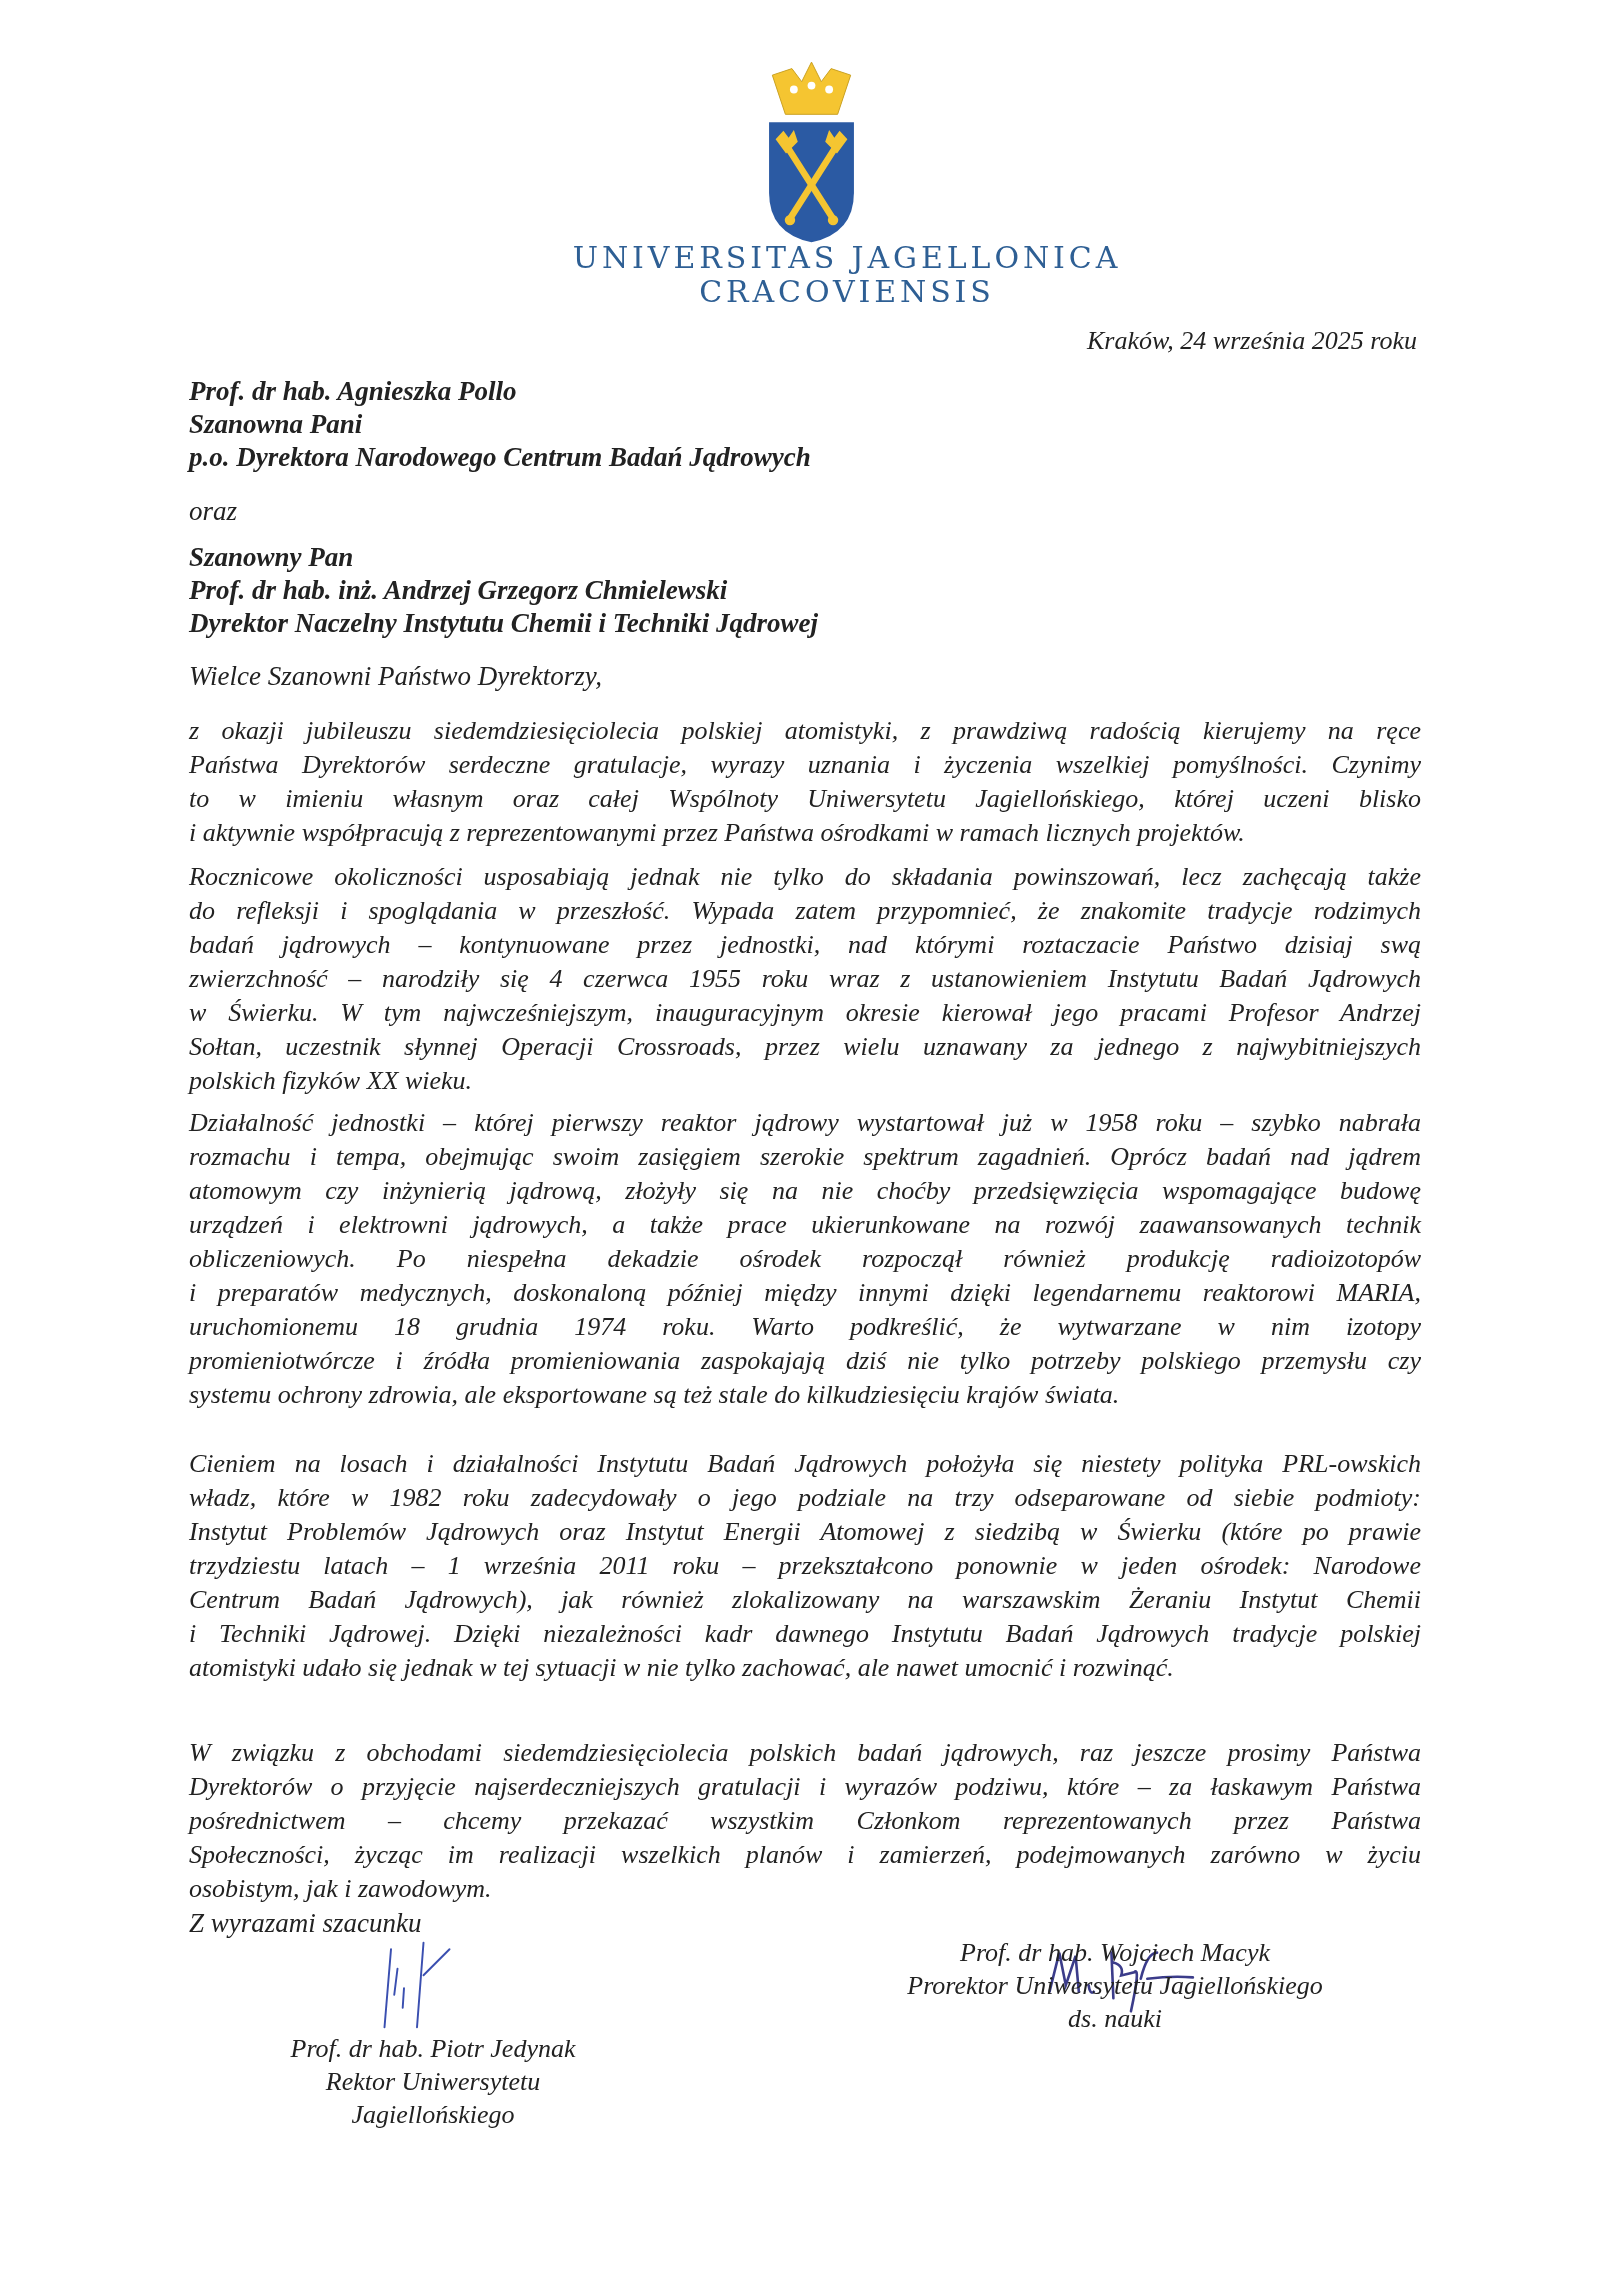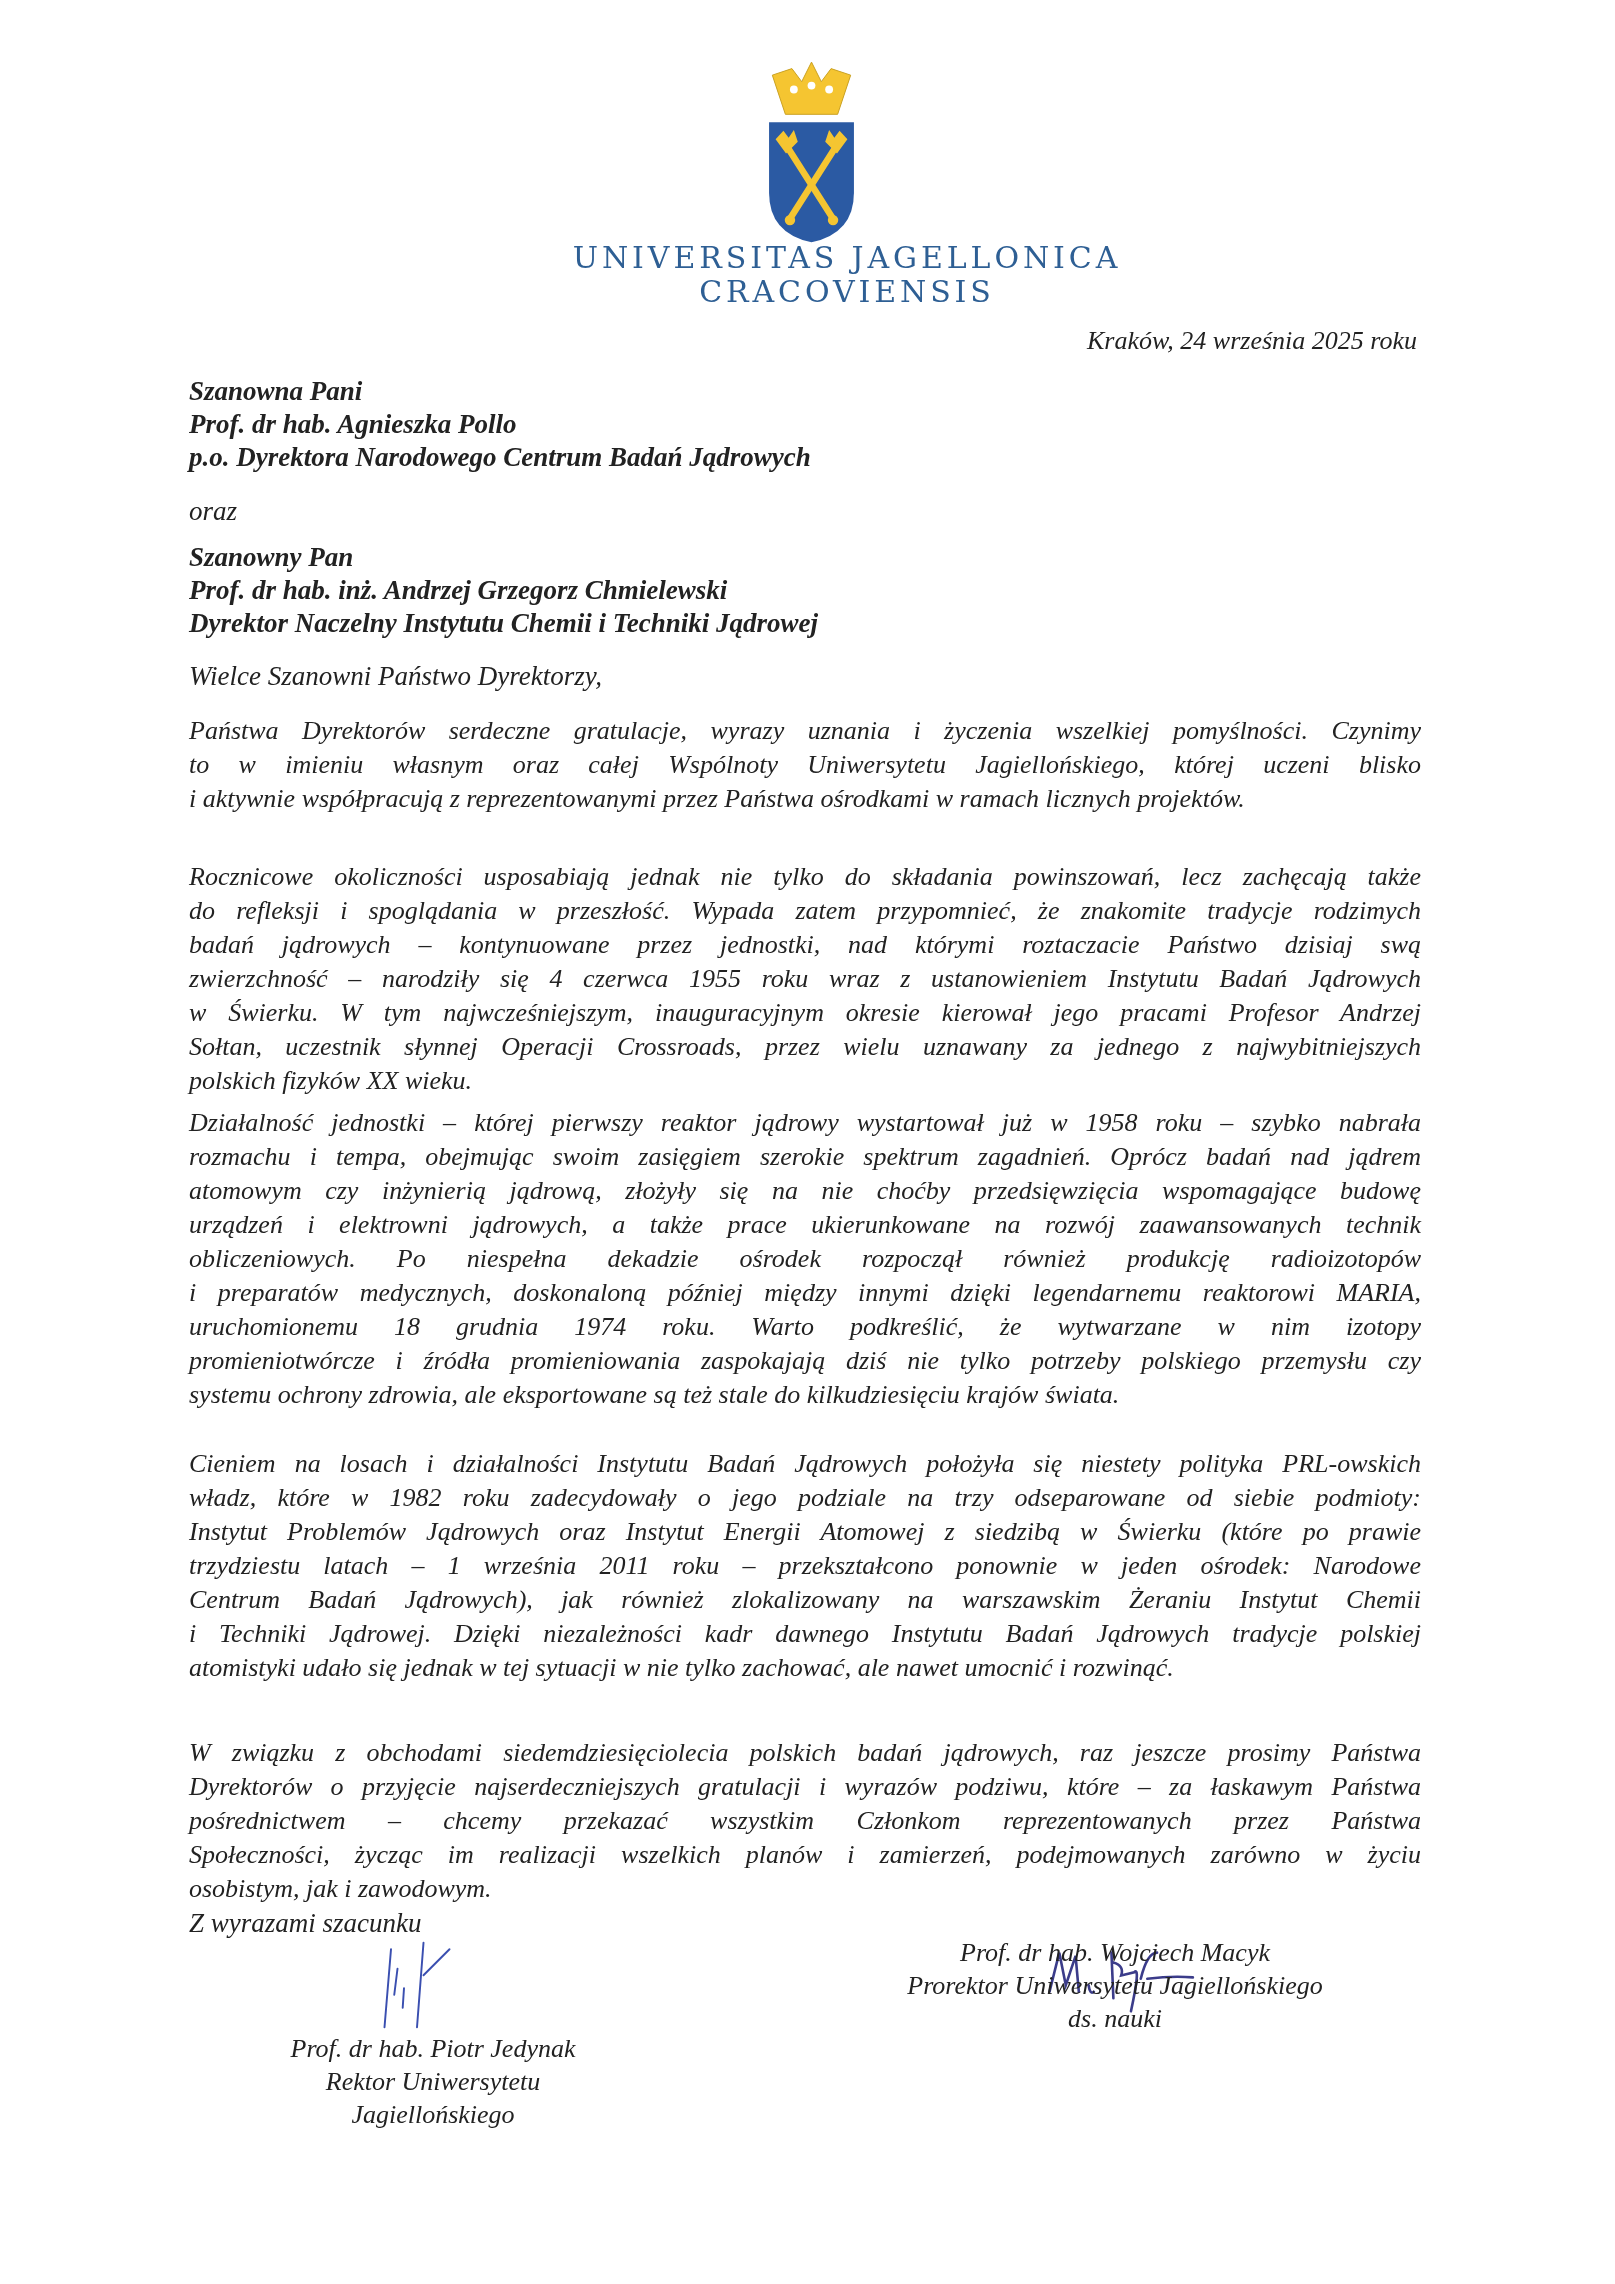--- a/index.html
+++ b/index.html
@@ -47,34 +47,35 @@
       <circle cx="52" cy="242" r="8"></circle>
   </g>
 </svg>
 
 <div class="uni-name uni-l1">UNIVERSITAS JAGELLONICA</div>
 <div class="uni-name uni-l2">CRACOVIENSIS</div>
 
 <div class="date">Kraków, 24 września 2025 roku</div>
 
 <div class="block bold" style="top:375px;">
+  <div>Prof. dr hab. Agnieszka Pollo</div>
   <div>Szanowna Pani</div>
-  <div>Prof. dr hab. Agnieszka Pollo</div>
   <div>p.o. Dyrektora Narodowego Centrum Badań Jądrowych</div>
 </div>
 <div class="block" style="top:495px;">oraz</div>
 <div class="block bold" style="top:541px;">
   <div>Szanowny Pan</div>
   <div>Prof. dr hab. inż. Andrzej Grzegorz Chmielewski</div>
   <div>Dyrektor Naczelny Instytutu Chemii i Techniki Jądrowej</div>
 </div>
 
 <div class="block" style="top:660px;">Wielce Szanowni Państwo Dyrektorzy,</div>
 
 <div class="para" style="top:714px;">
+  <span class="ln">z okazji jubileuszu siedemdziesięciolecia polskiej atomistyki, z prawdziwą radością kierujemy na ręce</span>
   <span class="ln">Państwa Dyrektorów serdeczne gratulacje, wyrazy uznania i życzenia wszelkiej pomyślności. Czynimy</span>
   <span class="ln">to w imieniu własnym oraz całej Wspólnoty Uniwersytetu Jagiellońskiego, której uczeni blisko</span>
   <span class="ln last">i aktywnie współpracują z reprezentowanymi przez Państwa ośrodkami w ramach licznych projektów.</span>
 </div>
 
 <div class="para" style="top:860px;">
   <span class="ln">Rocznicowe okoliczności usposabiają jednak nie tylko do składania powinszowań, lecz zachęcają także</span>
   <span class="ln">do refleksji i spoglądania w przeszłość. Wypada zatem przypomnieć, że znakomite tradycje rodzimych</span>
   <span class="ln">badań jądrowych – kontynuowane przez jednostki, nad którymi roztaczacie Państwo dzisiaj swą</span>
   <span class="ln">zwierzchność – narodziły się 4 czerwca 1955 roku wraz z ustanowieniem Instytutu Badań Jądrowych</span>

